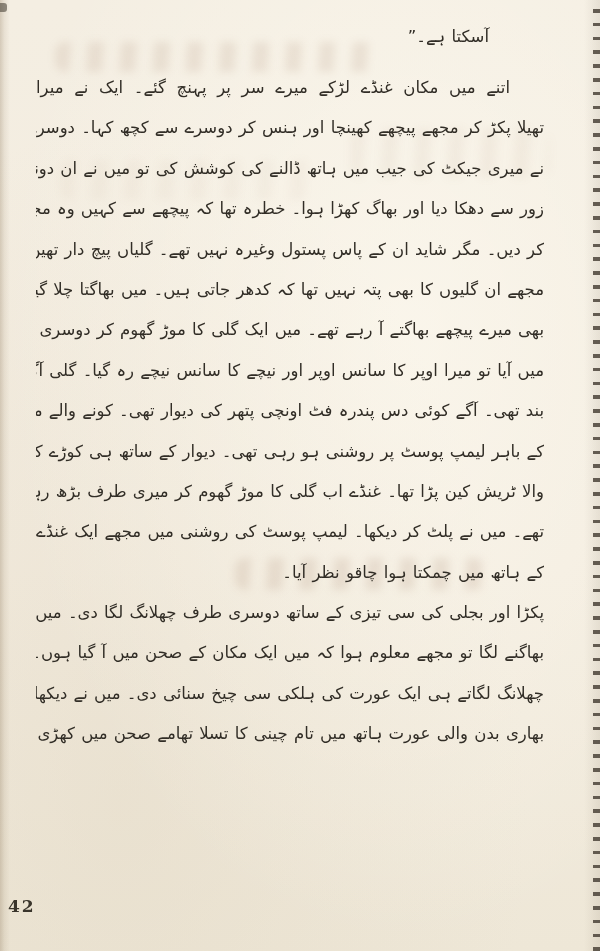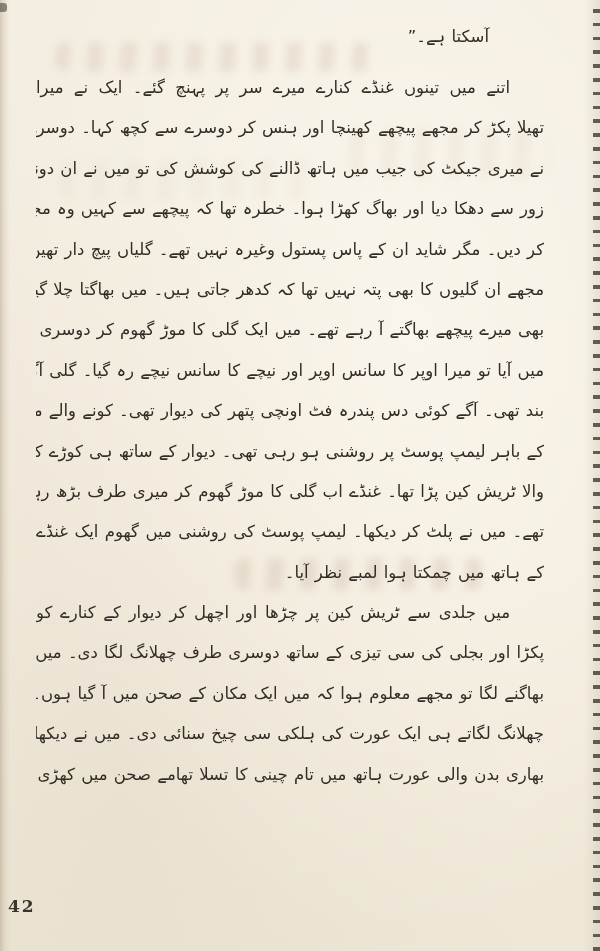--- a/index.html
+++ b/index.html
@@ -82,34 +82,33 @@
 <body>
 
 <div class="page">
   <div class="ghost ghost-1"></div>
   <div class="ghost ghost-2"></div>
   <div class="ghost ghost-3"></div>
   <div class="ghost ghost-4"></div>
 
   <div class="text-block">
       <div class="line quote-end">آسکتا ہے۔”</div>
-      <div class="line para-first">اتنے میں تینوں غنڈے کنارے میرے سر پر پہنچ گئے۔ ایک نے میرا</div>
+      <div class="line para-first">اتنے میں مکان غنڈے لڑکے میرے سر پر پہنچ گئے۔ ایک نے میرا</div>
       <div class="line body">تھیلا پکڑ کر مجھے پیچھے کھینچا اور ہنس کر دوسرے سے کچھ کہا۔ دوسرے لڑکے</div>
       <div class="line body">نے میری جیکٹ کی جیب میں ہاتھ ڈالنے کی کوشش کی تو میں نے ان دونوں کو</div>
       <div class="line body">زور سے دھکا دیا اور بھاگ کھڑا ہوا۔ خطرہ تھا کہ پیچھے سے کہیں وہ مجھ پر فائر نہ</div>
       <div class="line body">کر دیں۔ مگر شاید ان کے پاس پستول وغیرہ نہیں تھے۔ گلیاں پیچ دار تھیں۔</div>
       <div class="line body">مجھے ان گلیوں کا بھی پتہ نہیں تھا کہ کدھر جاتی ہیں۔ میں بھاگتا چلا گیا۔ غنڈے</div>
       <div class="line body">بھی میرے پیچھے بھاگتے آ رہے تھے۔ میں ایک گلی کا موڑ گھوم کر دوسری گلی</div>
       <div class="line body">میں آیا تو میرا اوپر کا سانس اوپر اور نیچے کا سانس نیچے رہ گیا۔ گلی آگے سے</div>
       <div class="line body">بند تھی۔ آگے کوئی دس پندرہ فٹ اونچی پتھر کی دیوار تھی۔ کونے والے مکان</div>
       <div class="line body">کے باہر لیمپ پوسٹ پر روشنی ہو رہی تھی۔ دیوار کے ساتھ ہی کوڑے کرکٹ</div>
       <div class="line body">والا ٹریش کین پڑا تھا۔ غنڈے اب گلی کا موڑ گھوم کر میری طرف بڑھ رہے</div>
-      <div class="line body">تھے۔ میں نے پلٹ کر دیکھا۔ لیمپ پوسٹ کی روشنی میں گھوم ایک غنڈے</div>
-      <div class="line para-last">کے ہاتھ میں چمکتا ہوا لمبے نظر آیا۔</div>
-      <div class="line para-first">میں جلدی سے ٹریش کین پر چڑھا اور اچھل کر دیوار کے کنارے کو</div>
+      <div class="line body">تھے۔ میں نے پلٹ کر دیکھا۔ لیمپ پوسٹ کی روشنی میں مجھے ایک غنڈے</div>
+      <div class="line para-last">کے ہاتھ میں چمکتا ہوا چاقو نظر آیا۔</div>
       <div class="line body">پکڑا اور بجلی کی سی تیزی کے ساتھ دوسری طرف چھلانگ لگا دی۔ میں اٹھ کر</div>
       <div class="line body">بھاگنے لگا تو مجھے معلوم ہوا کہ میں ایک مکان کے صحن میں آ گیا ہوں۔ میرے</div>
       <div class="line body">چھلانگ لگاتے ہی ایک عورت کی ہلکی سی چیخ سنائی دی۔ میں نے دیکھا ایک</div>
       <div class="line body">بھاری بدن والی عورت ہاتھ میں تام چینی کا تسلا تھامے صحن میں کھڑی تھی۔ میں</div>
     </div>
 
   <div class="page-number">42</div>
 
   <div class="left-edge"></div>
   <div class="right-shade"></div>

